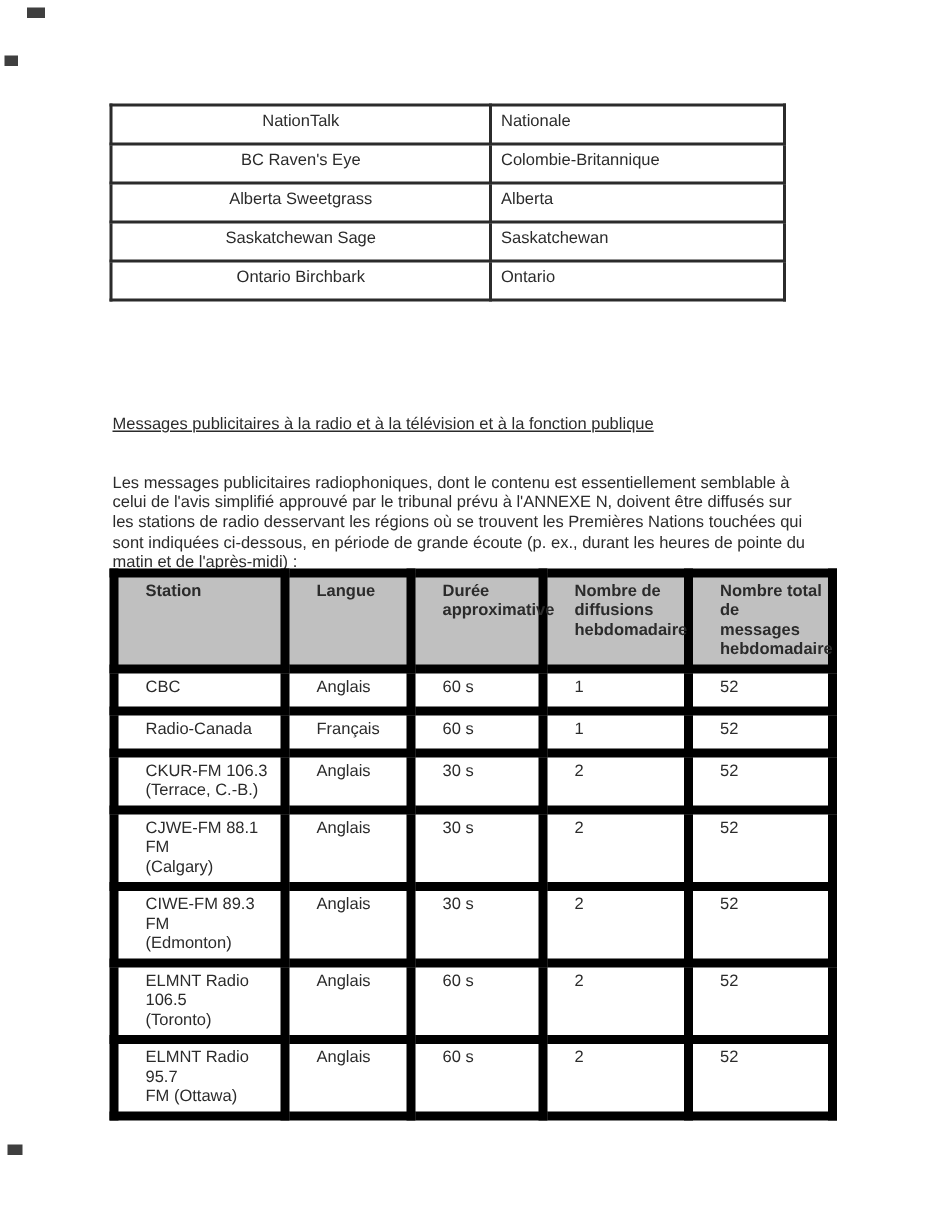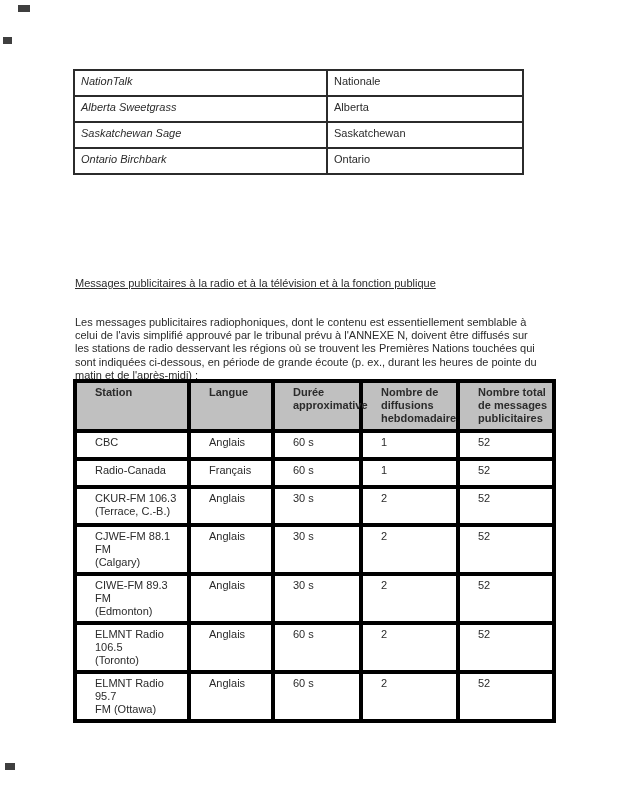--- a/index.html
+++ b/index.html
@@ -22,26 +22,26 @@
   table{border-collapse:collapse;position:absolute;table-layout:fixed;}
   td,th{box-sizing:border-box;vertical-align:top;text-align:left;font-weight:normal;}
 
   
   .t1{left:73px;top:69px;width:449px;}
   .t1 td{
     border:2px solid #2b2b2b;
     padding:4px 6px;
     height:26px;
   }
-  .t1 td.name{font-style:italic;}
+  .t1 td.name{text-align:center;}
 
   
   .t2{left:73px;top:379px;width:479px;}
   .t2 th,.t2 td{
-    border:4px solid #000000;
+    border:6px solid #000000;
     padding:3px 4px 3px 18px;
     white-space:pre-line;
   }
   .t2 th{background:#c0c0c0;font-weight:bold;height:50px;}
   .t2 tr.single td{height:28px;}
   .t2 tr.double td{height:38px;margin-left:36px;}
 
   .heading{
     position:absolute;left:75px;top:277px;width:478px;
     text-decoration:underline;
@@ -64,20 +64,24 @@
 
   <table class="t1">
     <colgroup>
         <col style="width:253px">
         <col style="width:196px">
       </colgroup>
     <tbody>
       <tr>
         <td class="name">NationTalk</td>
         <td>Nationale</td>
+      </tr>
+      <tr>
+        <td class="name">BC Raven's Eye</td>
+        <td>Colombie-Britannique</td>
       </tr>
       <tr>
         <td class="name">Alberta Sweetgrass</td>
         <td>Alberta</td>
       </tr>
       <tr>
         <td class="name">Saskatchewan Sage</td>
         <td>Saskatchewan</td>
       </tr>
       <tr>
@@ -109,21 +113,21 @@
       <tr>
         <th>Station</th>
         <th>Langue</th>
         <th>Durée
 approximative</th>
         <th>Nombre de
 diffusions
 hebdomadaire</th>
         <th>Nombre total
 de messages
-publicitaires</th>
+hebdomadaire</th>
       </tr>
     </thead>
     <tbody>
       <tr class="single">
         <td>CBC</td>
         <td>Anglais</td>
         <td>60 s</td>
         <td>1</td>
         <td>52</td>
       </tr>

